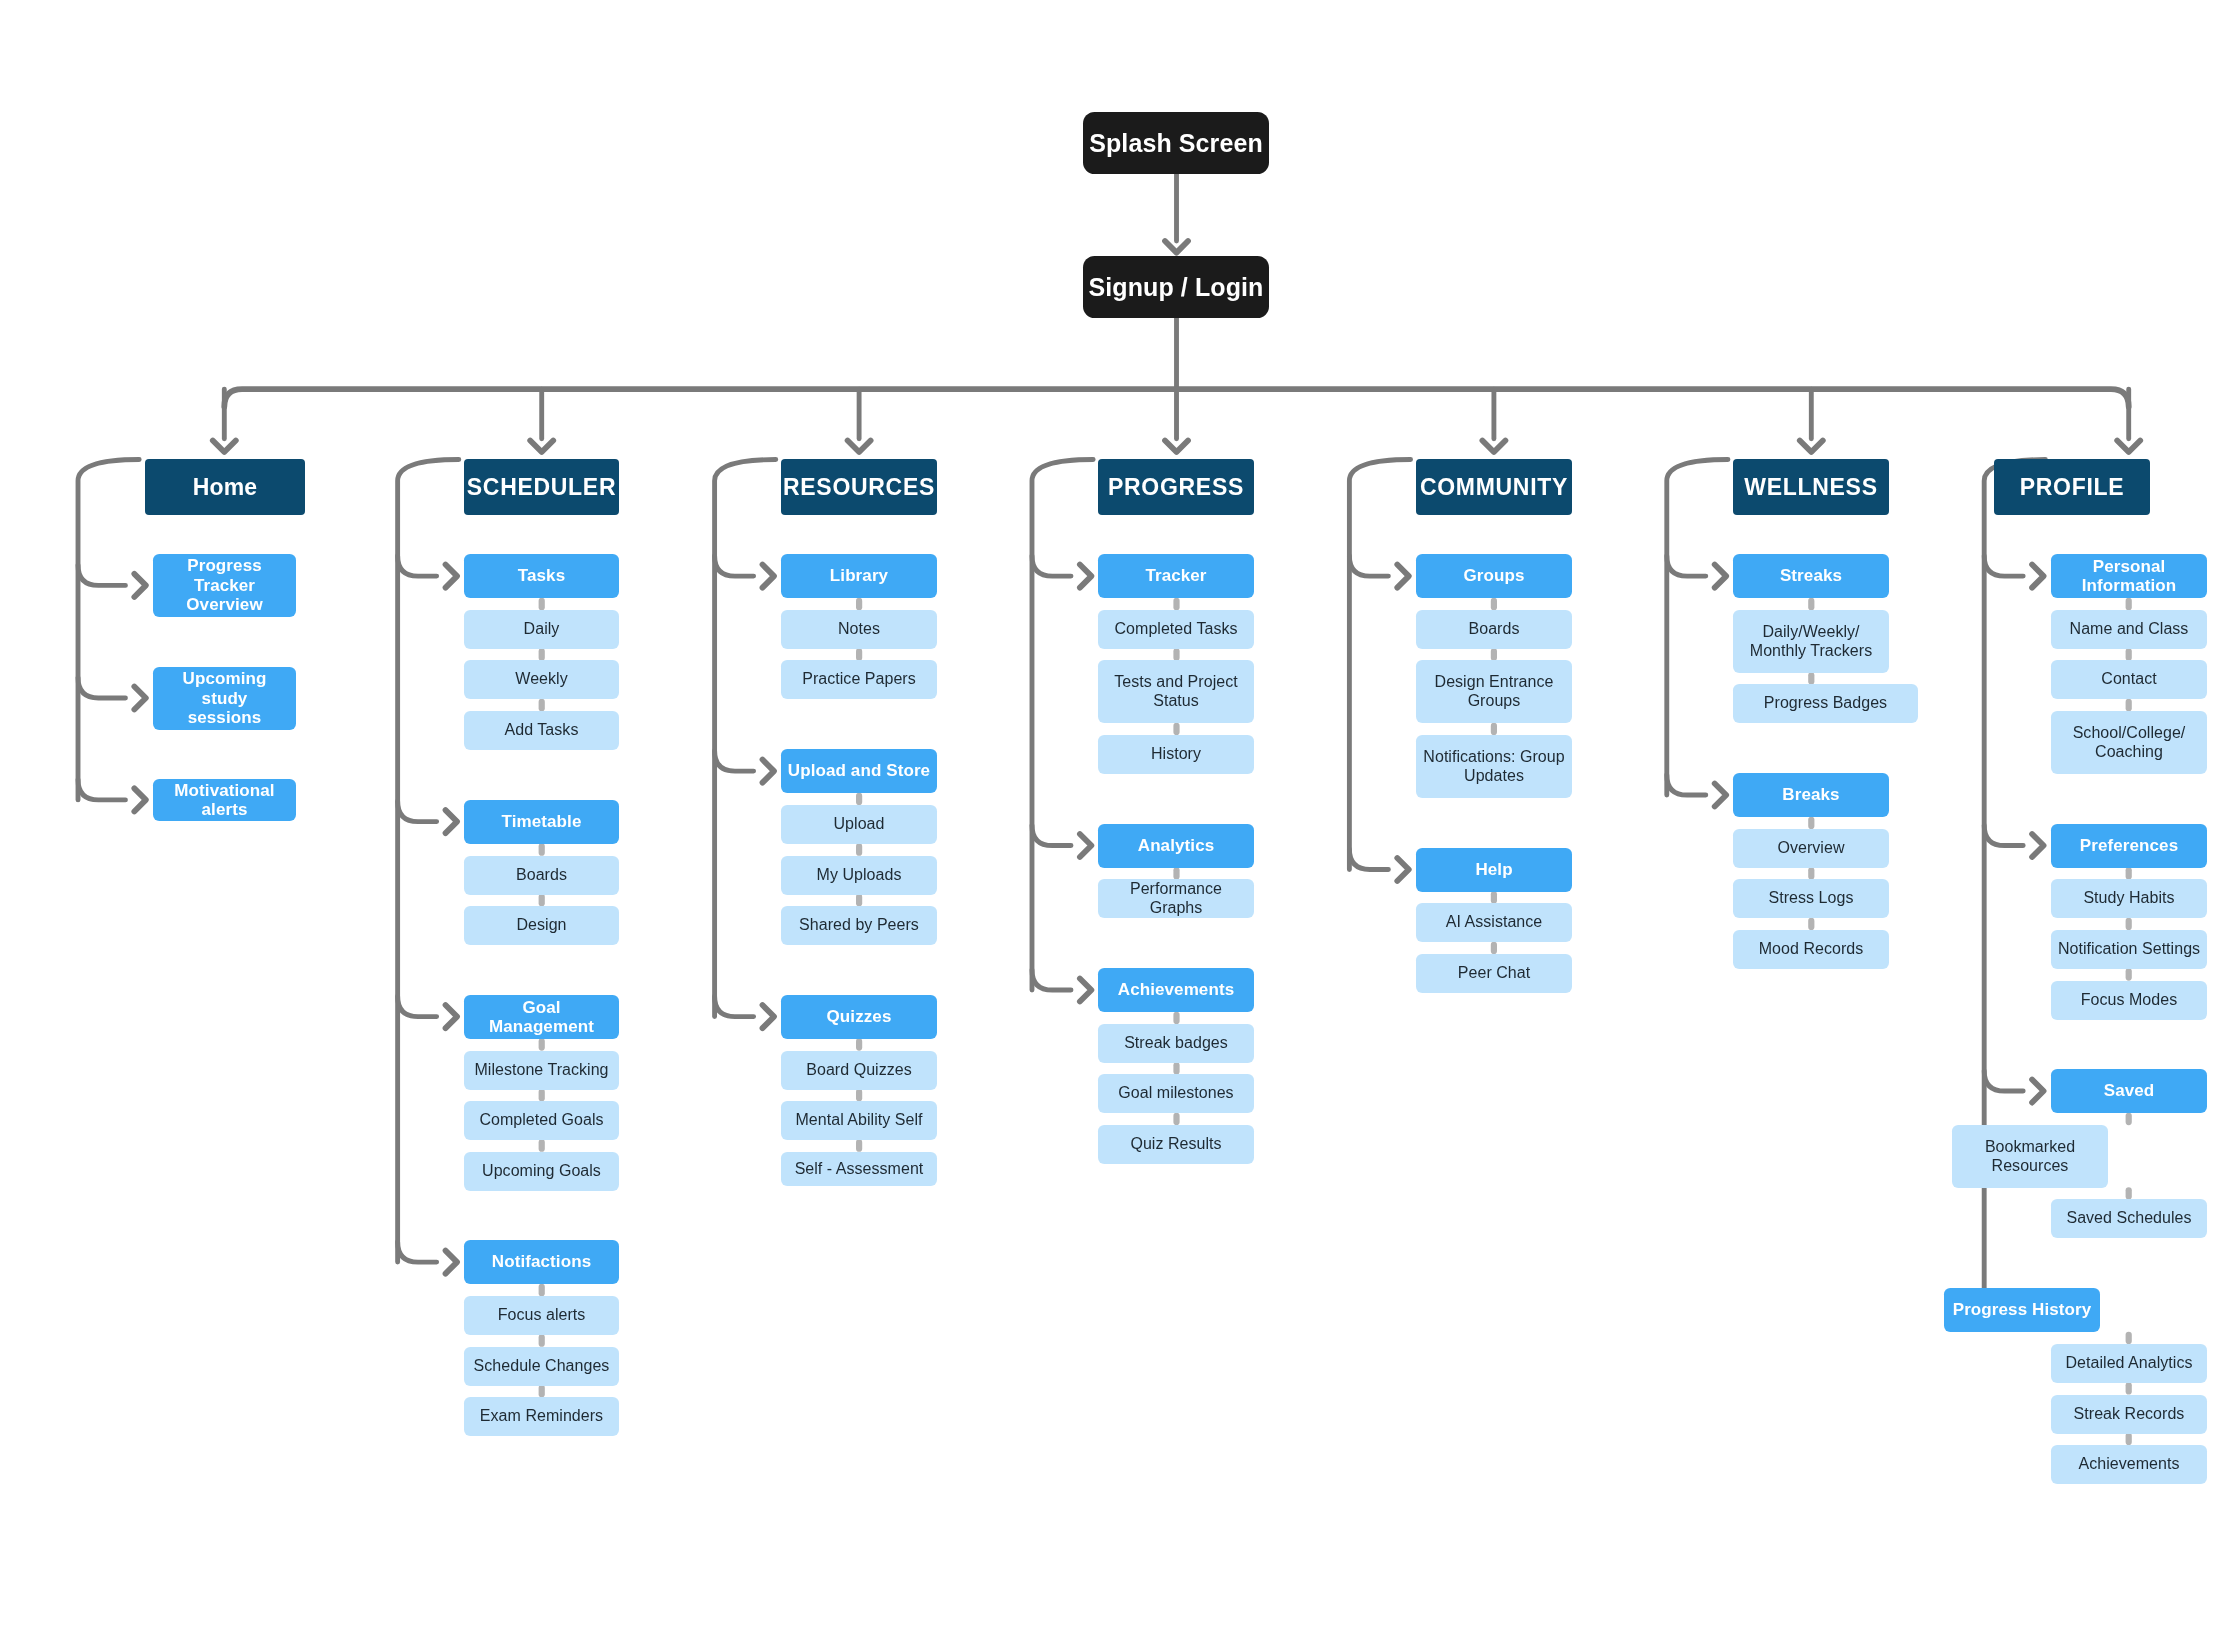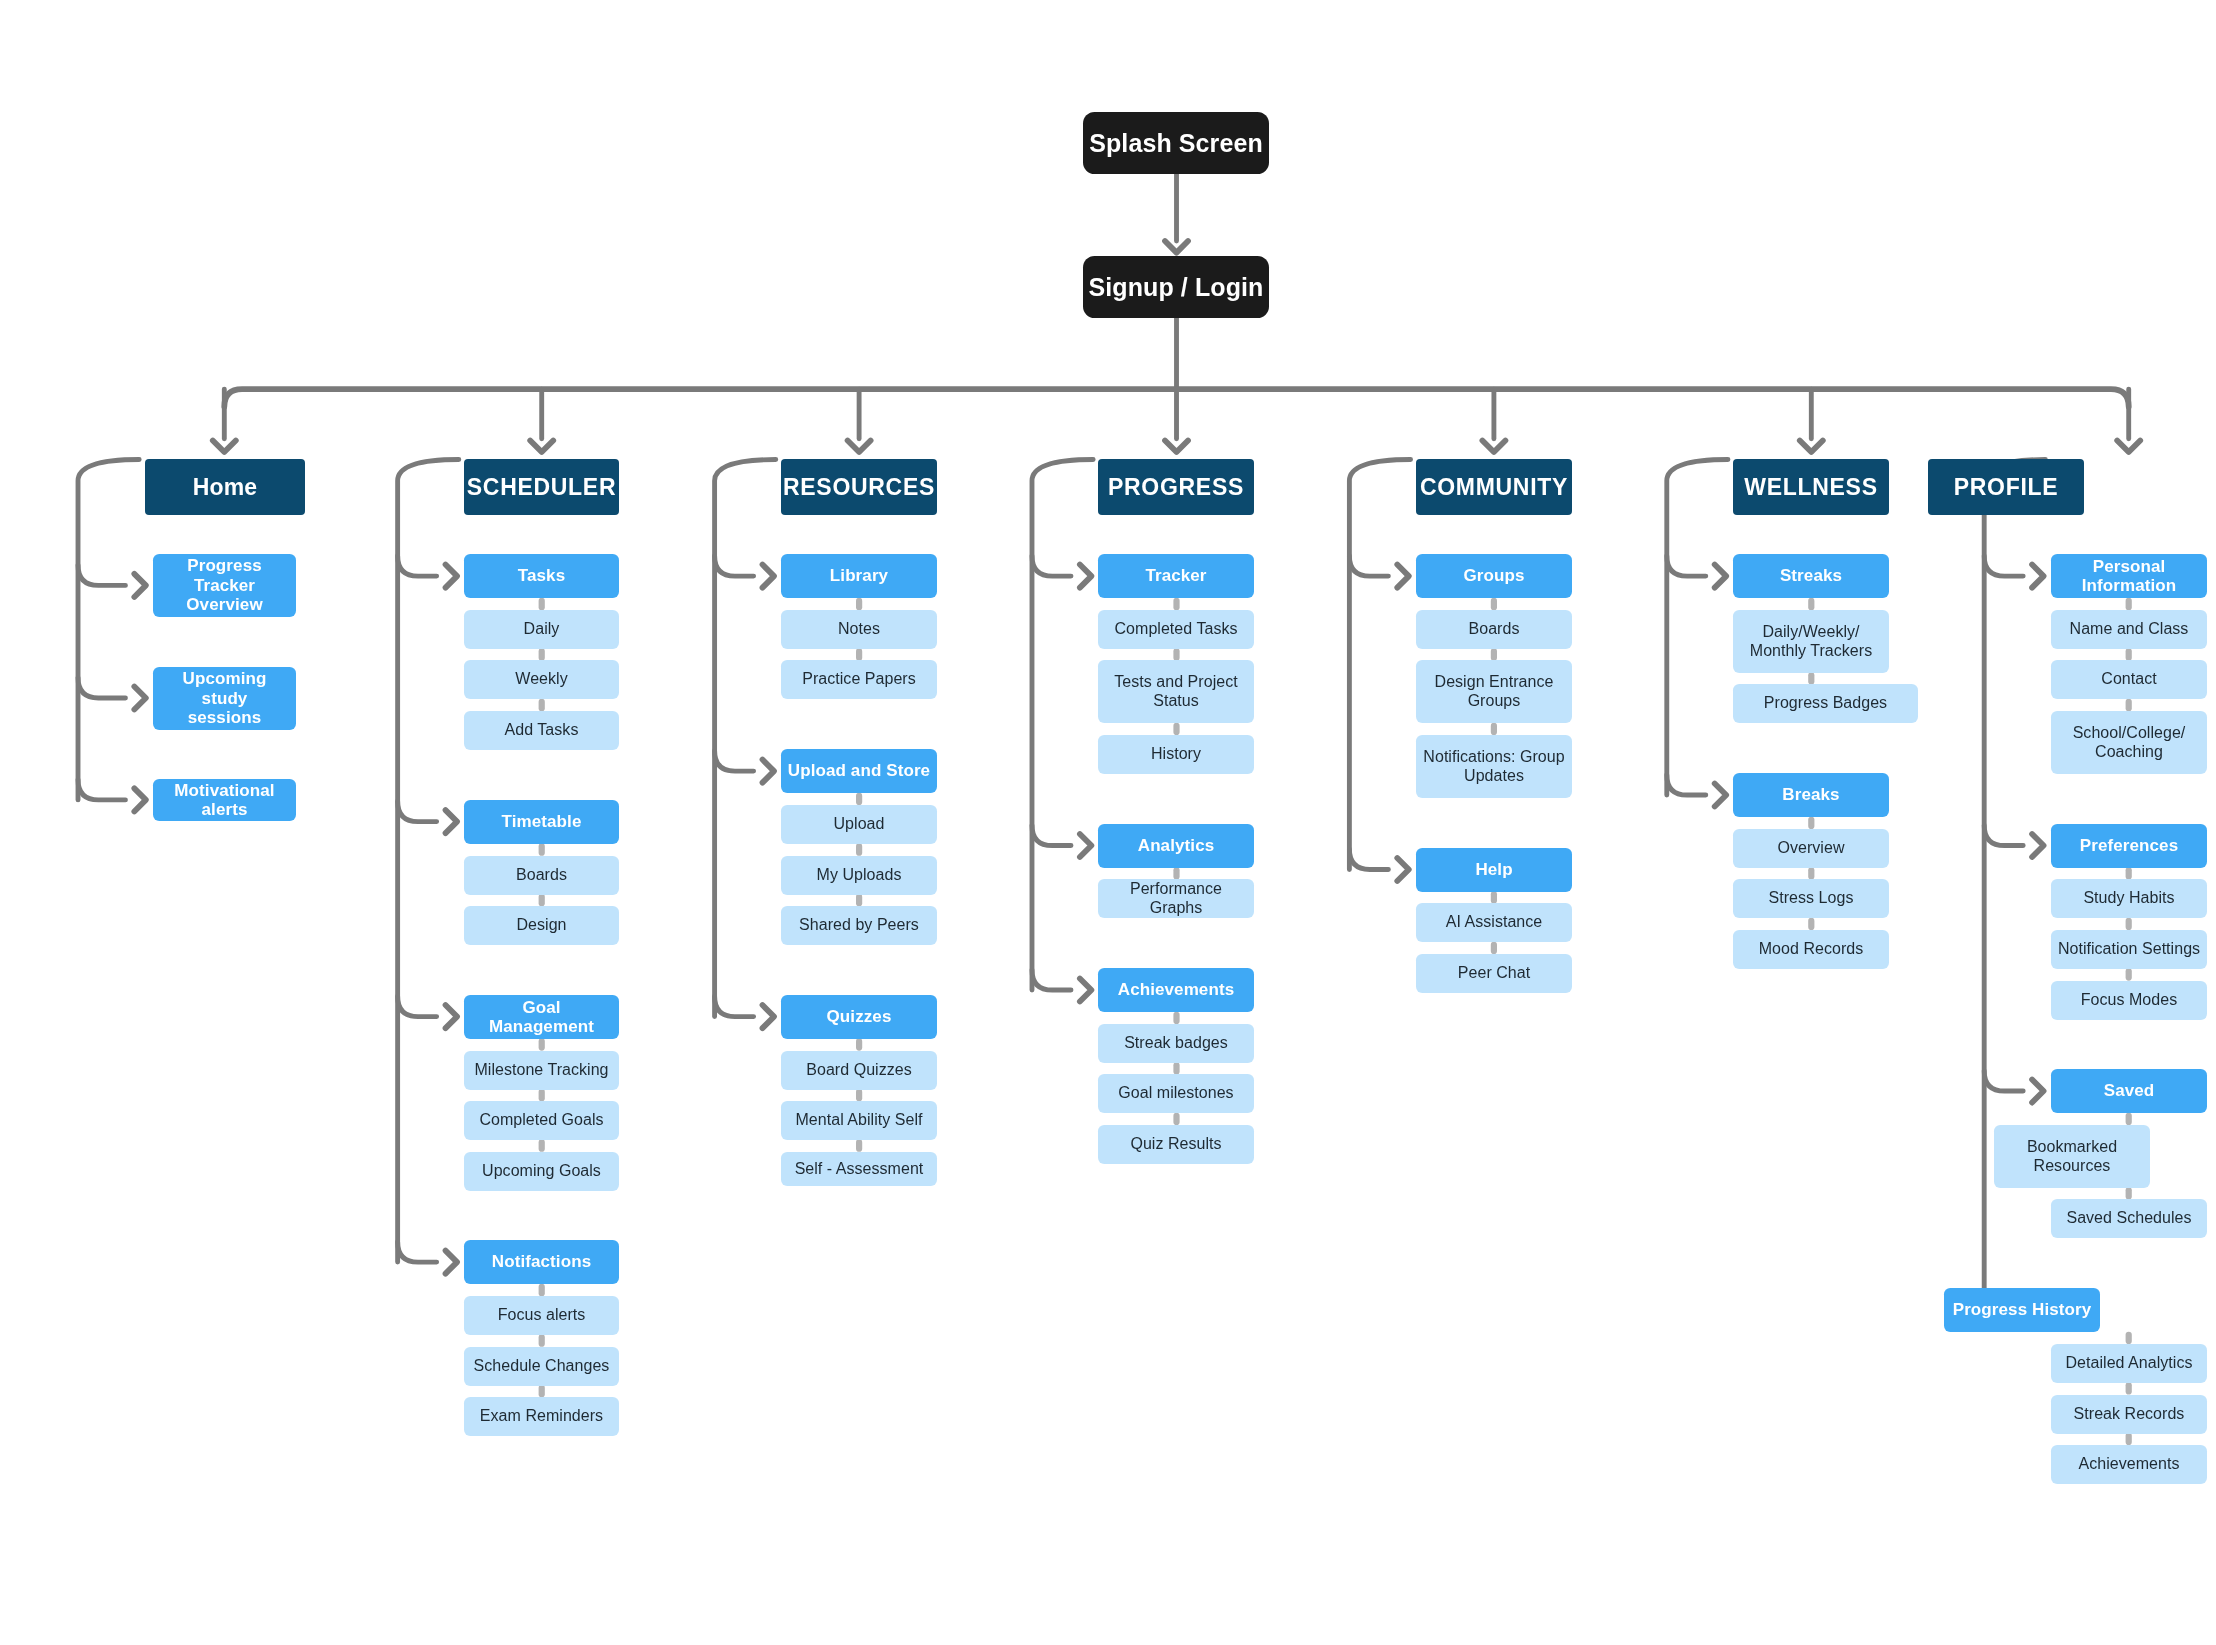--- a/index.html
+++ b/index.html
@@ -247,32 +247,32 @@
       <div class="node n-leaf" style="left: 1416px; top: 954px; width: 156px; height: 39px;">Peer Chat</div>
       <div class="node n-section cap" style="left: 1733px; top: 459px; width: 156px; height: 56px;">WELLNESS</div>
       <div class="node n-sub" style="left: 1733px; top: 554px; width: 156px; height: 44px;">Streaks</div>
       <div class="node n-leaf" style="left: 1733px; top: 610px; width: 156px; height: 63px;">Daily/Weekly/
 Monthly Trackers</div>
       <div class="node n-leaf" style="left: 1733px; top: 684px; width: 185px; height: 39px;">Progress Badges</div>
       <div class="node n-sub" style="left: 1733px; top: 773px; width: 156px; height: 44px;">Breaks</div>
       <div class="node n-leaf" style="left: 1733px; top: 829px; width: 156px; height: 39px;">Overview</div>
       <div class="node n-leaf" style="left: 1733px; top: 879px; width: 156px; height: 39px;">Stress Logs</div>
       <div class="node n-leaf" style="left: 1733px; top: 930px; width: 156px; height: 39px;">Mood Records</div>
-      <div class="node n-section cap" style="left: 1928px; top: 459px; width: 156px; height: 56px;">PROFILE</div>
+      <div class="node n-section cap" style="left: 1994px; top: 459px; width: 156px; height: 56px;">PROFILE</div>
       <div class="node n-sub" style="left: 2051px; top: 554px; width: 156px; height: 44px;">Personal Information</div>
       <div class="node n-leaf" style="left: 2051px; top: 610px; width: 156px; height: 39px;">Name and Class</div>
       <div class="node n-leaf" style="left: 2051px; top: 660px; width: 156px; height: 39px;">Contact</div>
       <div class="node n-leaf" style="left: 2051px; top: 711px; width: 156px; height: 63px;">School/College/
 Coaching</div>
       <div class="node n-sub" style="left: 2051px; top: 824px; width: 156px; height: 44px;">Preferences</div>
       <div class="node n-leaf" style="left: 2051px; top: 879px; width: 156px; height: 39px;">Study Habits</div>
       <div class="node n-leaf" style="left: 2051px; top: 930px; width: 156px; height: 39px;">Notification Settings</div>
       <div class="node n-leaf" style="left: 2051px; top: 981px; width: 156px; height: 39px;">Focus Modes</div>
       <div class="node n-sub" style="left: 2051px; top: 1069px; width: 156px; height: 44px;">Saved</div>
-      <div class="node n-leaf" style="left: 1994px; top: 1125px; width: 156px; height: 63px;">Bookmarked
+      <div class="node n-leaf" style="left: 1952px; top: 1125px; width: 156px; height: 63px;">Bookmarked
 Resources</div>
       <div class="node n-leaf" style="left: 2051px; top: 1199px; width: 156px; height: 39px;">Saved Schedules</div>
       <div class="node n-sub" style="left: 1944px; top: 1288px; width: 156px; height: 44px;">Progress History</div>
       <div class="node n-leaf" style="left: 2051px; top: 1344px; width: 156px; height: 39px;">Detailed Analytics</div>
       <div class="node n-leaf" style="left: 2051px; top: 1395px; width: 156px; height: 39px;">Streak Records</div>
       <div class="node n-leaf" style="left: 2051px; top: 1445px; width: 156px; height: 39px;">Achievements</div>
     </div>
 </div>
 
 

